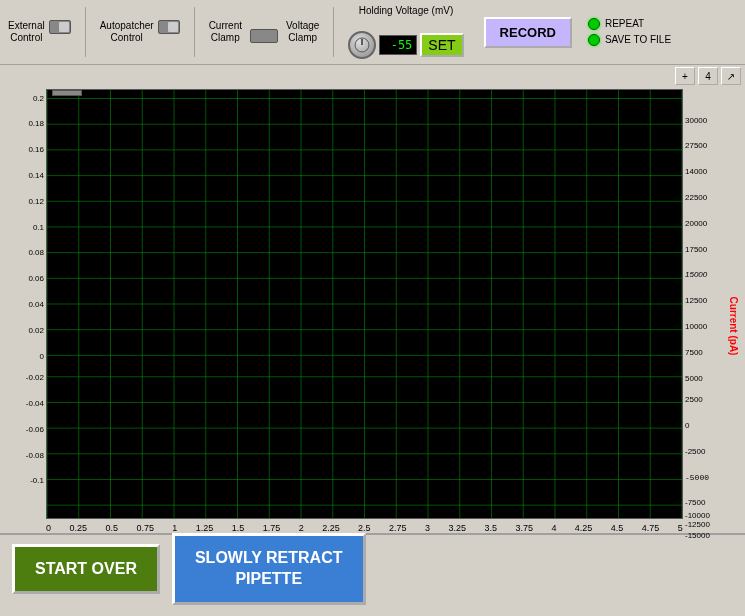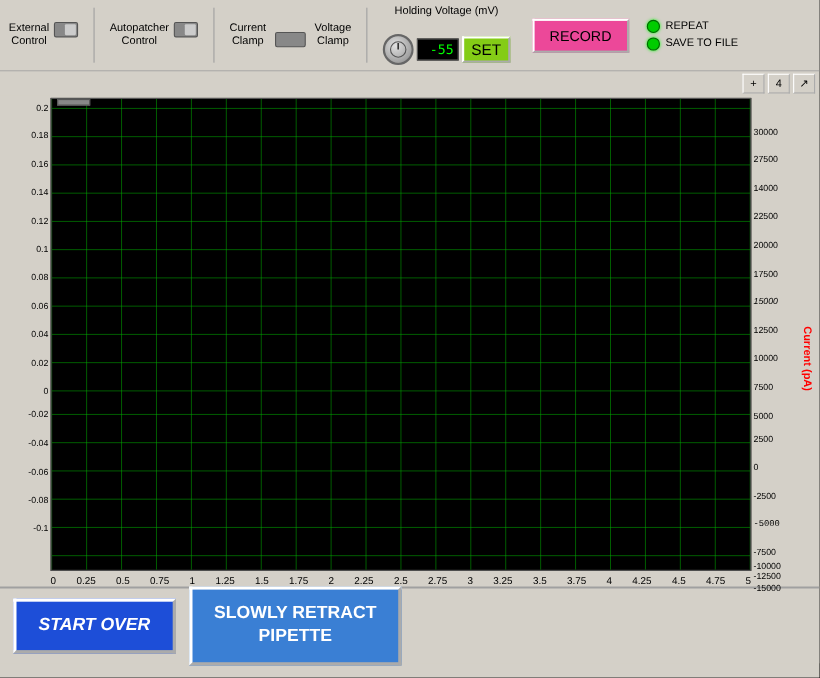--- a/index.html
+++ b/index.html
@@ -114,25 +114,25 @@
     }
     .set-button {
       background: #84cc16;
       border: 2px outset #fff;
       padding: 2px 6px;
       font-size: 14px;
       cursor: pointer;
       color: #000;
     }
     .record-button {
-      background: #ec4899;
+      background: #c4b5fd;
       border: 2px outset #fff;
       padding: 6px 14px;
       font-size: 13px;
-      font-weight: normal;
+      font-weight: bold;
       cursor: pointer;
       color: #000;
       margin-left: 10px;
     }
     .right-controls {
       display: flex;
       flex-direction: column;
       gap: 4px;
       margin-left: 6px;
     }
@@ -233,21 +233,21 @@
       padding: 12px 20px;
       font-size: 16px;
       font-weight: bold;
       border: 3px outset #fff;
       cursor: pointer;
       color: #fff;
       min-width: 120px;
       text-align: center;
       line-height: 1.3;
     }
-    .btn-blue { background: #1d4ed8; font-style: italic; }
+    .btn-blue { background: #4d7c0f; }
     .btn-blue2 { background: #3a7fd4; }
     .y-tick-left {
       position: absolute;
       right: 2px;
       font-size: 8px;
       color: #000;
       transform: translateY(-50%);
       text-align: right;
       width: 38px;
     }

